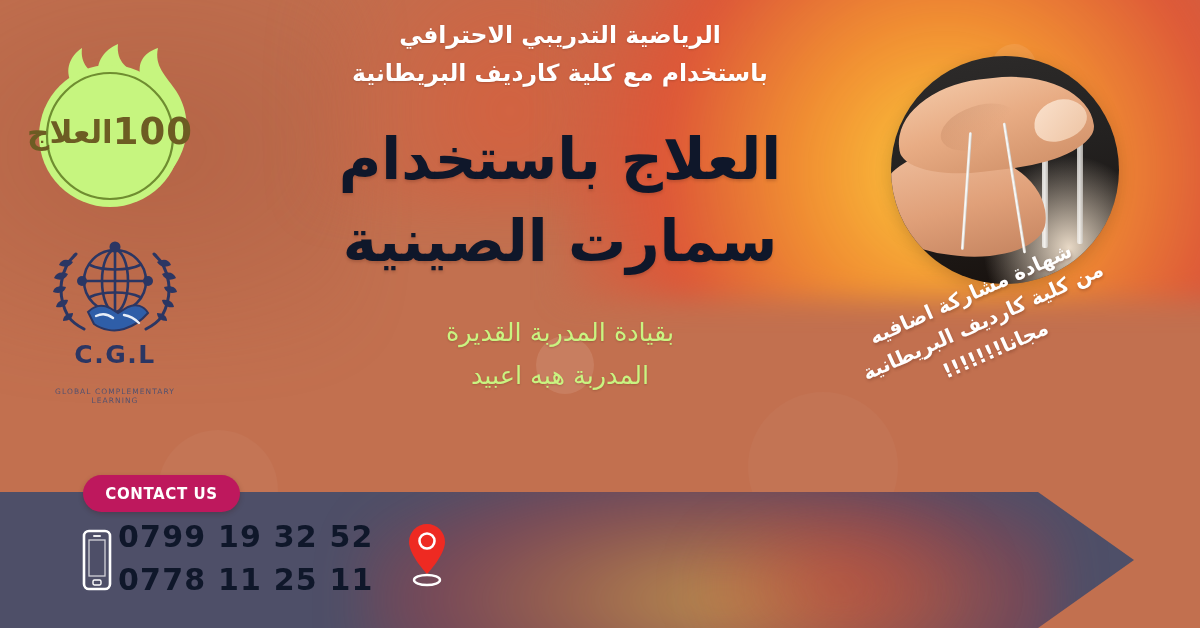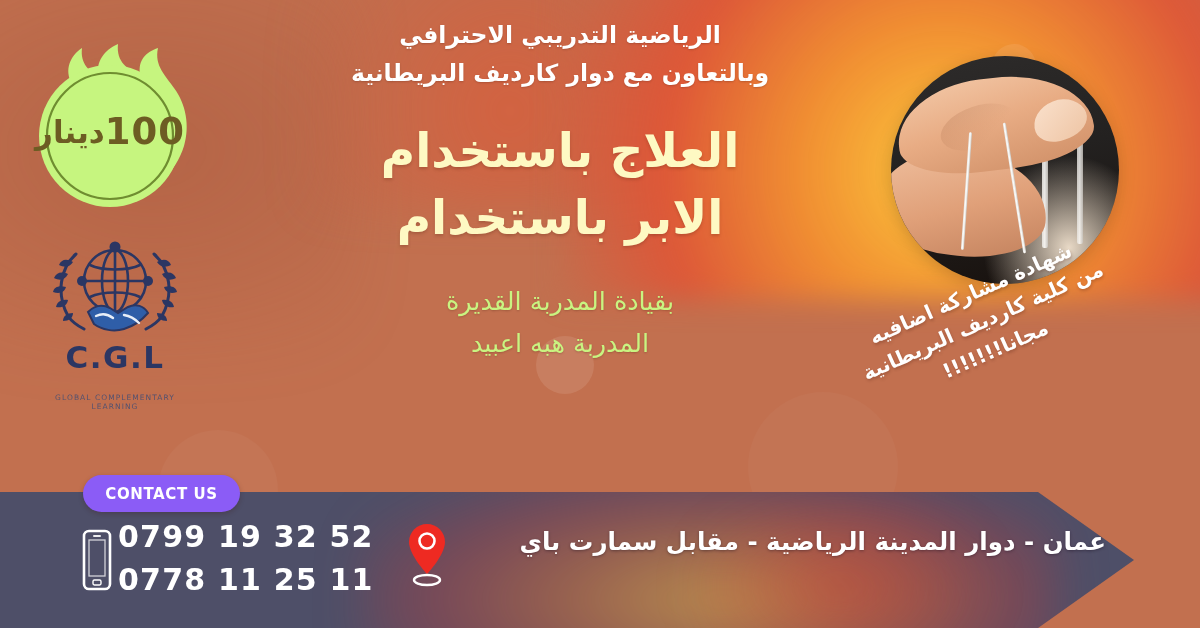--- a/index.html
+++ b/index.html
@@ -104,21 +104,21 @@
     position: absolute;
     left: 30px;
     top: 236px;
     width: 170px;
     height: 156px;
     text-align: center;
   }
   .cgl-logo svg { display: block; margin: 0 auto; }
   .cgl-abbr {
     color: #2b3663;
-    font-size: 31px;
+    font-size: 25px;
     font-weight: 700;
     letter-spacing: 1.5px;
     line-height: 1;
     margin-top: 2px;
     direction: ltr;
   }
   .cgl-full {
     color: #4a4f72;
     font-size: 7.5px;
     letter-spacing: 1.05px;
@@ -138,22 +138,22 @@
   }
   .kicker {
     color: #ffffff;
     font-size: 23.5px;
     font-weight: 700;
     line-height: 1.62;
     letter-spacing: 0.2px;
     text-shadow: 0 1px 2px rgba(90,40,25,0.28);
   }
   .headline {
-    color: #fef9c3;
-    font-size: 47px;
+    color: #0f172a;
+    font-size: 58px;
     font-weight: 700;
     line-height: 1.42;
     margin-top: 26px;
     letter-spacing: 0.5px;
     text-shadow: 0 2px 3px rgba(90,40,25,0.25);
   }
   .headline .h-line { display: block; }
   .subhead {
     color: #c9f481;
     font-size: 25.5px;
@@ -279,21 +279,21 @@
     filter: blur(22px);
   }
 
   .contact-pill {
     position: absolute;
     left: 83px;
     top: 475px;
     width: 157px;
     height: 37px;
     border-radius: 19px;
-    background: #8b5cf6;
+    background: #be185d;
     display: flex;
     align-items: center;
     justify-content: center;
     color: #ffffff;
     font-size: 15px;
     font-weight: 700;
     letter-spacing: 0.6px;
     direction: ltr;
     box-shadow: 0 2px 5px rgba(60,20,15,0.25);
   }
@@ -306,21 +306,21 @@
     height: 66px;
   }
   .numbers-wrap {
     position: absolute;
     left: 118px;
     top: 516px;
     width: 268px;
     direction: ltr;
   }
   .phone-number {
-    color: #ffffff;
+    color: #0f172a;
     font-size: 30px;
     font-weight: 700;
     line-height: 1.42;
     letter-spacing: 1.2px;
     white-space: nowrap;
   }
 
   .pin-icon-wrap {
     position: absolute;
     left: 406px;
@@ -360,21 +360,21 @@
     <svg width="168" height="170" viewBox="0 0 168 170">
       <path d="M38 40 C30 26 36 12 48 4 C46 20 56 28 64 32 C62 18 70 6 84 0
                C82 18 94 26 106 30 C104 16 112 8 124 4 C120 22 132 32 140 44
                C152 60 156 82 150 102 C142 128 122 146 96 152 C70 158 44 150 28 132
                C10 112 8 84 20 62 C26 50 32 44 38 40 Z" fill="#c6f57f"></path>
       <circle cx="76" cy="92" r="71" fill="#c6f57f"></circle>
       <circle cx="76" cy="92" r="63" fill="none" stroke="#5f7a22" stroke-width="2.2" opacity="0.85"></circle>
     </svg>
     <div class="price-text">
       <span class="price-amount">100</span>
-      <span class="price-currency">دينار</span>
+      <span class="price-currency">العلاج</span>
     </div>
   </div>
 
   <div class="cgl-logo">
     <svg width="150" height="104" viewBox="0 0 150 104">
       <g stroke="#2b3663" fill="none" stroke-width="2.6" stroke-linecap="round">
 
         <path d="M36 18 C20 32 16 58 28 80 C32 86 38 90 44 93" stroke-width="3"></path>
         <path d="M33 26 C26 22 21 24 19 29 C25 32 30 31 33 26 Z" fill="#2b3663" stroke="none"></path>
         <path d="M28 38 C21 35 16 37 14 42 C20 45 25 44 28 38 Z" fill="#2b3663" stroke="none"></path>
@@ -405,25 +405,25 @@
       <path d="M56 80 C62 77 68 78 73 82" stroke="#e8eef8" stroke-width="2.4" fill="none" stroke-linecap="round"></path>
       <path d="M84 79 C90 80 95 83 99 87" stroke="#e8eef8" stroke-width="2.4" fill="none" stroke-linecap="round"></path>
     </svg>
     <div class="cgl-abbr">C.G.L</div>
     <div class="cgl-full">GLOBAL COMPLEMENTARY LEARNING</div>
   </div>
 
   <div class="headline-block">
     <div class="kicker">
       <span class="k-line">الرياضية التدريبي الاحترافي</span><br>
-      <span class="k-line">وبالتعاون مع دوار كارديف البريطانية</span>
+      <span class="k-line">باستخدام مع كلية كارديف البريطانية</span>
     </div>
     <div class="headline">
       <span class="h-line">العلاج باستخدام</span>
-      <span class="h-line">الابر باستخدام</span>
+      <span class="h-line">سمارت الصينية</span>
     </div>
     <div class="subhead">
       <span class="s-line">بقيادة المدربة القديرة</span>
       <span class="s-line">المدربة هبه اعبيد</span>
     </div>
   </div>
 
   <div class="photo-circle">
     <div class="pc-bg"></div>
     <div class="needle nd3"></div>
@@ -464,15 +464,14 @@
   </div>
 
   <div class="pin-icon-wrap">
     <svg width="42" height="66" viewBox="0 0 42 66">
       <path d="M21 2 C11 2 3 10 3 20 C3 33 21 52 21 52 C21 52 39 33 39 20 C39 10 31 2 21 2 Z" fill="#ee2a22"></path>
       <circle cx="21" cy="19" r="7.5" fill="none" stroke="#ffffff" stroke-width="2.6"></circle>
       <ellipse cx="21" cy="58" rx="13" ry="5" fill="none" stroke="#ffffff" stroke-width="2.4"></ellipse>
     </svg>
   </div>
 
-  <div class="address-text">عمان - دوار المدينة الرياضية - مقابل سمارت باي</div>
 
 </div>
 
 </body></html>

